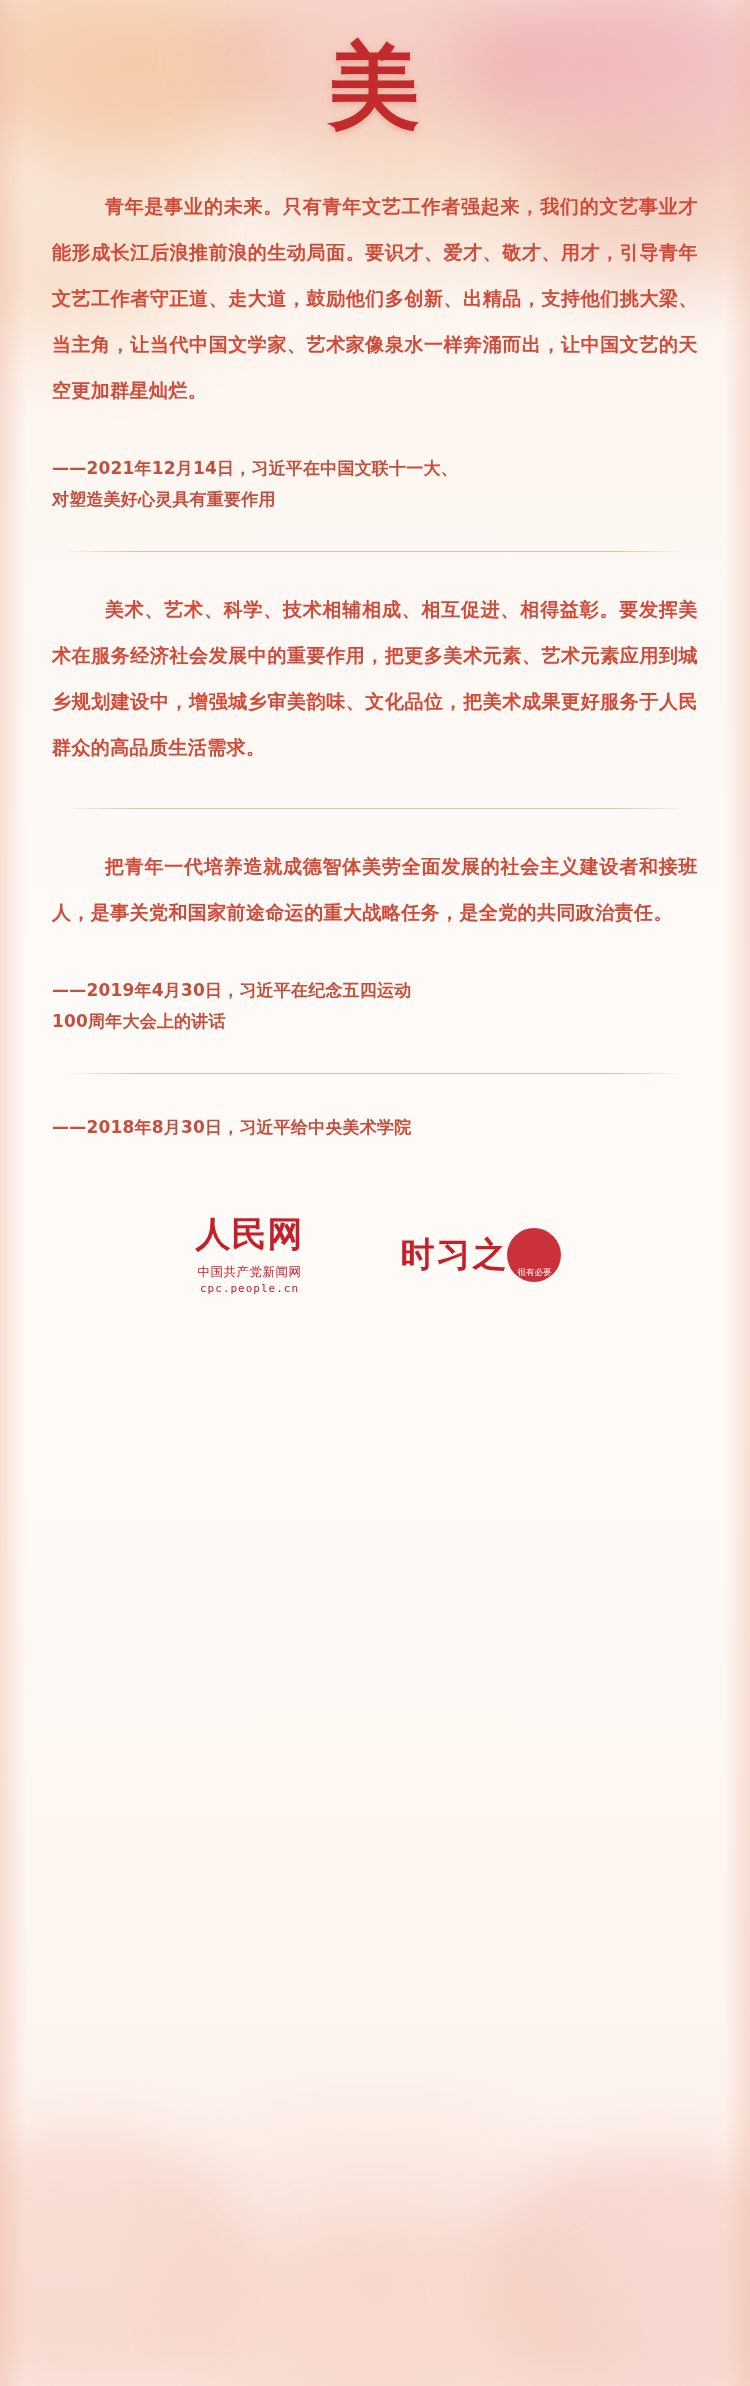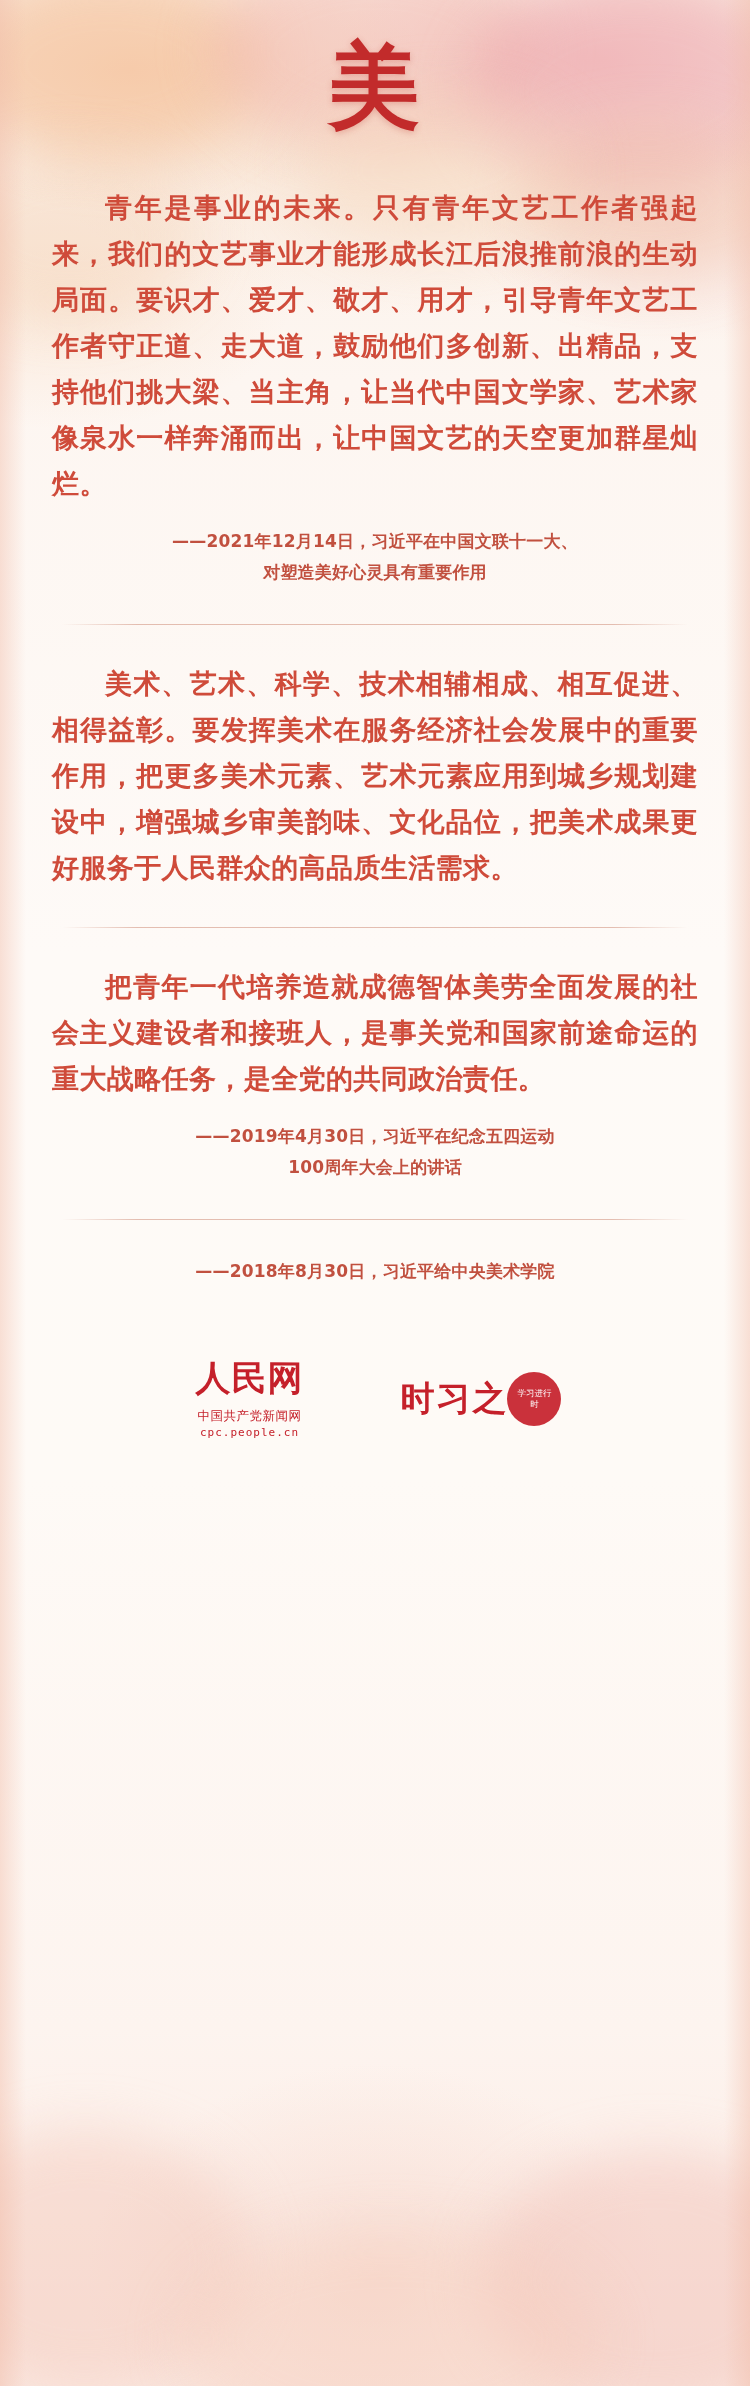--- a/index.html
+++ b/index.html
@@ -74,32 +74,32 @@
   .content {
     position: relative;
     padding: 0 52px;
   }
 
   .quote-block {
     position: relative;
     margin-bottom: 6px;
   }
   .quote-text {
-    font-family: Liberation Serif, serif;
-    font-size: 27px;
+    font-family: Liberation Mono, monospace;
+    font-size: 19px;
     line-height: 46px;
     color: #cf4b3a;
     font-weight: 600;
     text-align: justify;
     text-indent: 53px;
     letter-spacing: 0.4px;
   }
   .attribution {
-    margin-top: 19px;
-    text-align: center;
+    margin-top: 38px;
+    text-align: left;
     font-family: "DejaVu Sans", "Liberation Sans", sans-serif;
     font-size: 17px;
     line-height: 31px;
     color: #c1503f;
     font-weight: 600;
     letter-spacing: 0.2px;
   }
   .attribution .line2 {
     display: block;
   }
@@ -139,21 +139,21 @@
   .logo-people .url {
     margin-top: 4px;
     font-family: "DejaVu Sans Mono", monospace;
     font-size: 11px;
     color: #c5202a;
     letter-spacing: 1px;
   }
   .logo-badge {
     position: relative;
     display: flex;
-    align-items: center;
+    align-items: flex-end;
     margin-left: 25px;
   }
   .logo-badge .circle {
     position: absolute;
     right: -6px;
     top: 50%;
     transform: translateY(-50%);
     width: 54px;
     height: 54px;
     border-radius: 50%;
@@ -239,16 +239,16 @@
 
   <div class="footer">
     <div class="logo-people">
       <div class="cn">人民网</div>
       <div class="sub">中国共产党新闻网</div>
       <div class="url">cpc.people.cn</div>
     </div>
     <div class="logo-badge">
       <div class="circle"></div>
       <div class="badge-cn">时习之</div>
-      <div class="badge-sub">学习进行时</div>
+      <div class="badge-sub">很有必要</div>
     </div>
   </div>
 </div>
 
 </body></html>

